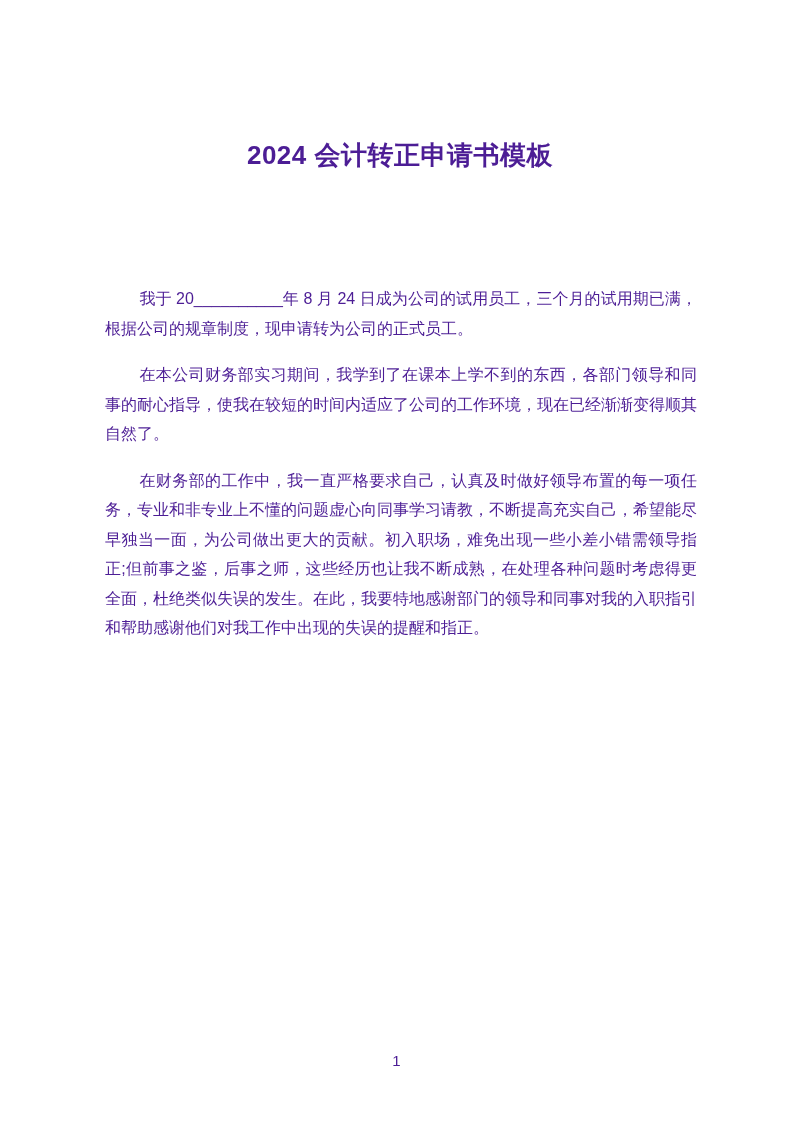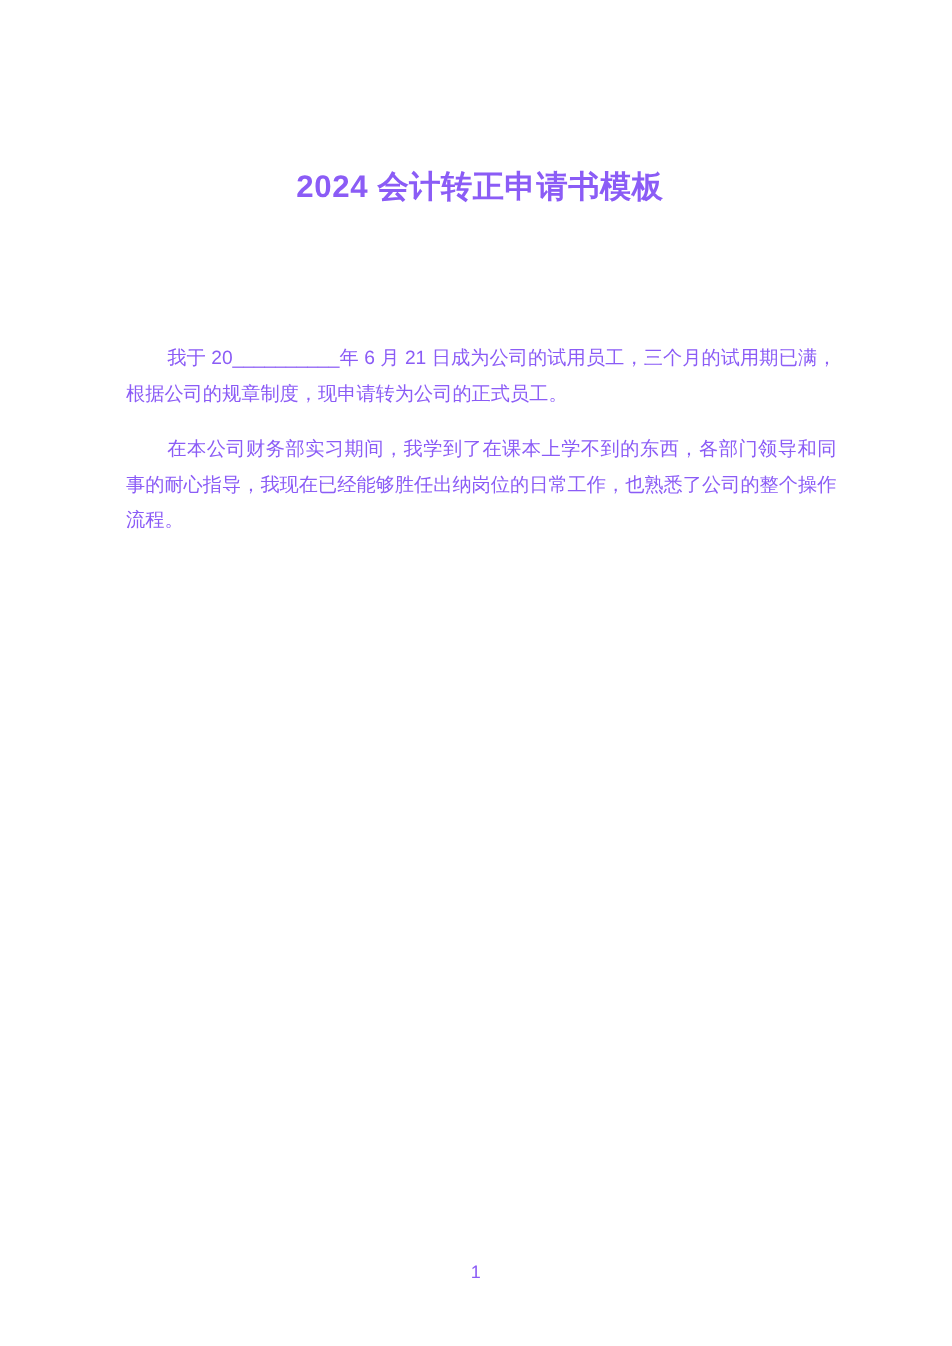--- a/index.html
+++ b/index.html
@@ -7,21 +7,21 @@
     padding: 0;
     background: #ffffff;
   }
   .page {
     position: relative;
     width: 793px;
     height: 1122px;
     background: #ffffff;
     overflow: hidden;
     font-family: "Liberation Sans", sans-serif;
-    color: #8b5cf6;
+    color: #4c1d95;
   }
   .doc-title {
     padding-top: 138px;
     margin: 0 98px 0 105px;
     text-align: center;
     font-size: 26px;
     font-weight: bold;
     line-height: 34px;
     letter-spacing: 0.5px;
     white-space: nowrap;
@@ -51,23 +51,24 @@
 </style>
 </head>
 <body>
 
 <div class="page">
 
   <h1 class="doc-title">2024 会计转正申请书模板</h1>
 
   <div class="content">
 
-    <p>我于 20__________年 6 月 21 日成为公司的试用员工，三个月的试用期已满，根据公司的规章制度，现申请转为公司的正式员工。</p>
+    <p>我于 20__________年 8 月 24 日成为公司的试用员工，三个月的试用期已满，根据公司的规章制度，现申请转为公司的正式员工。</p>
 
 
-    <p>在本公司财务部实习期间，我学到了在课本上学不到的东西，各部门领导和同事的耐心指导，我现在已经能够胜任出纳岗位的日常工作，也熟悉了公司的整个操作流程。</p>
+    <p>在本公司财务部实习期间，我学到了在课本上学不到的东西，各部门领导和同事的耐心指导，使我在较短的时间内适应了公司的工作环境，现在已经渐渐变得顺其自然了。</p>
 
+    <p>在财务部的工作中，我一直严格要求自己，认真及时做好领导布置的每一项任务，专业和非专业上不懂的问题虚心向同事学习请教，不断提高充实自己，希望能尽早独当一面，为公司做出更大的贡献。初入职场，难免出现一些小差小错需领导指正;但前事之鉴，后事之师，这些经历也让我不断成熟，在处理各种问题时考虑得更全面，杜绝类似失误的发生。在此，我要特地感谢部门的领导和同事对我的入职指引和帮助感谢他们对我工作中出现的失误的提醒和指正。</p>
 
   </div>
 
   <div class="page-number">1</div>
 
 </div>
 
 </body></html>

